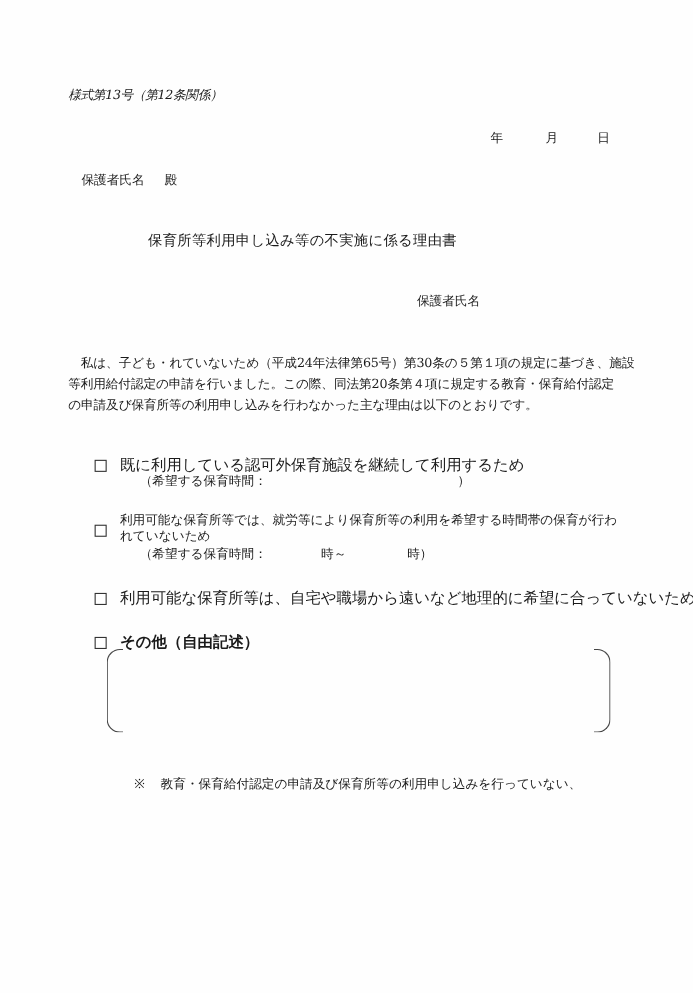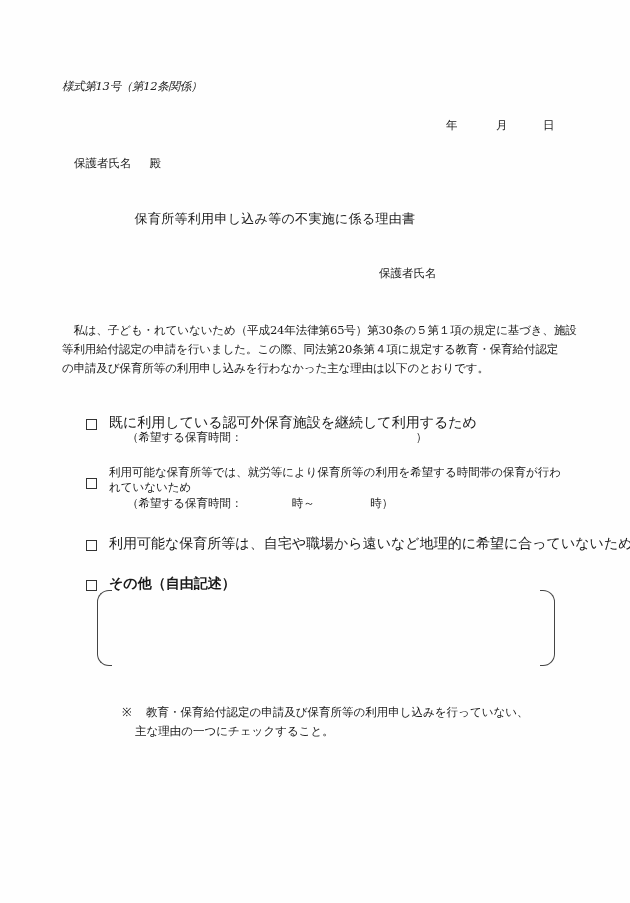--- a/index.html
+++ b/index.html
@@ -119,14 +119,13 @@
 </div>
 
 <div class="bracket-box">
   <div class="lb"></div>
   <div class="rb"></div>
   <textarea style=""></textarea>
 </div>
 
 <div class="abs note">
   <span class="mark">※</span><span>教育・保育給付認定の申請及び保育所等の利用申し込みを行っていない、</span>
-  <span class="l2">主な理由の一つにチェックすること。</span>
 </div>
 
 </body></html>

